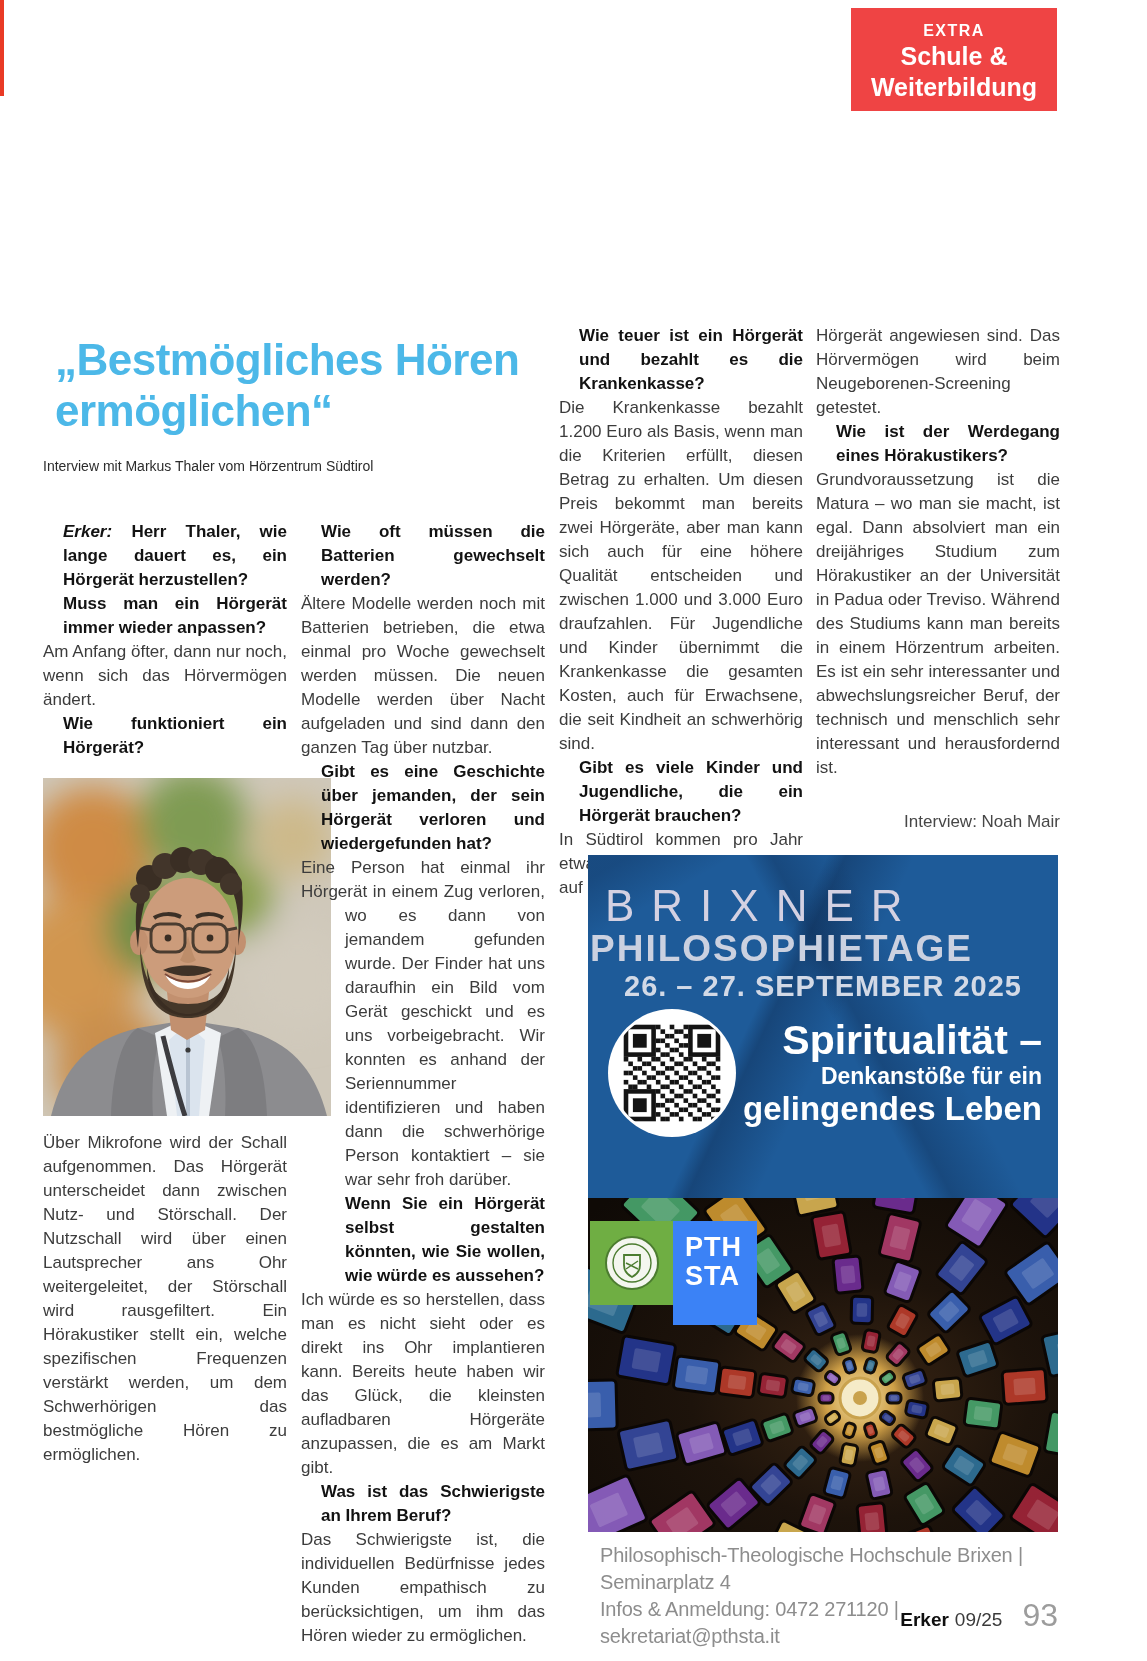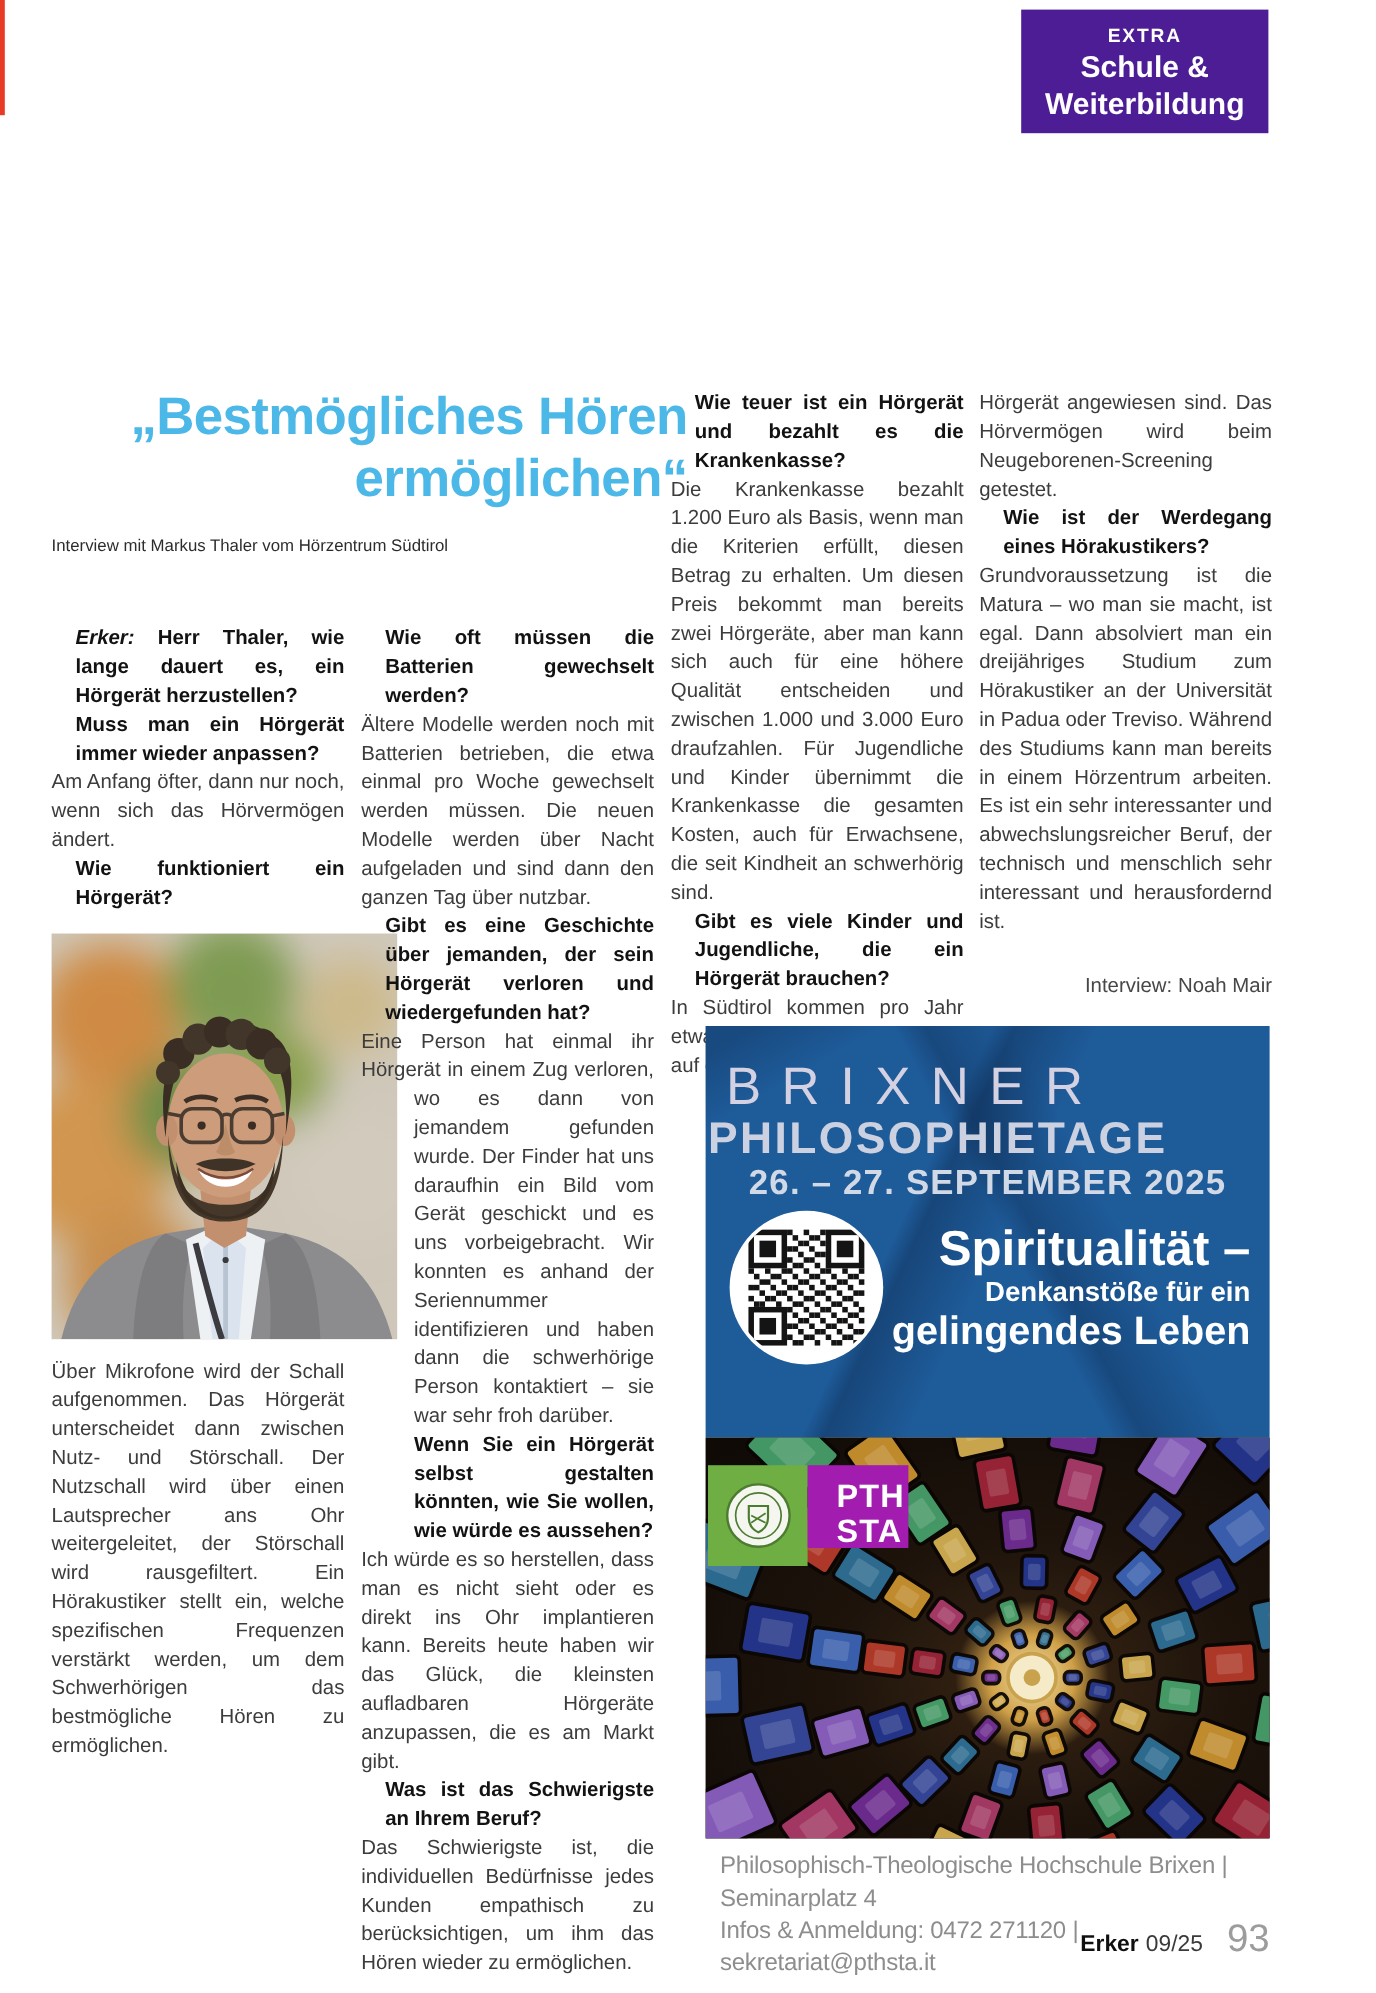--- a/index.html
+++ b/index.html
@@ -5,28 +5,28 @@
   html,body{margin:0;padding:0;background:#ffffff;}
   .page{
     position:relative; width:1147px; height:1661px; background:#ffffff;
     font-family:"Liberation Sans","DejaVu Sans",sans-serif; overflow:hidden;
   }
   .print-mark{position:absolute;left:0;top:0;width:4px;height:96px;background:#e93a25;}
 
   
   .badge{
     position:absolute;left:851px;top:8px;width:206px;height:103px;
-    background:#4c1d95;color:#ffffff;text-align:center;box-sizing:border-box;padding-top:13px;
+    background:#ef4444;color:#ffffff;text-align:center;box-sizing:border-box;padding-top:13px;
   }
   .badge .kicker{font-size:16px;font-weight:bold;letter-spacing:1.5px;line-height:20px;}
   .badge .line{font-size:25px;font-weight:bold;line-height:31px;}
 
   
   .title-block{position:absolute;left:43px;top:322px;width:530px;}
-  .title{color:#4cb8e8;font-size:44px;line-height:51px;font-weight:bold;letter-spacing:-0.5px;margin:0;text-align:right;}
+  .title{color:#4cb8e8;font-size:44px;line-height:51px;font-weight:bold;letter-spacing:-0.5px;margin:12px;}
   .subtitle{margin:22px 0 0 0;font-size:14px;font-weight:normal;color:#2c2c2c;}
 
   
   .col{position:absolute;width:244px;font-size:17px;line-height:24px;color:#3c3c3c;
        text-align:justify;hyphens:auto;-webkit-hyphens:auto;}
   .col p{margin:0;}
   .col .q{font-weight:bold;color:#121212;padding-left:20px;}
   .col1{left:43px;top:520px;}
   .col2{left:301px;top:520px;}
   .col3{left:559px;top:324px;}
@@ -55,22 +55,22 @@
   .ad-date{text-align:center;font-size:29px;line-height:34px;font-weight:bold;color:#d2d9e6;letter-spacing:1px;}
   .ad-row{display:flex;align-items:center;padding:6px 14px 0 20px;}
   .qr-circle{flex:none;width:128px;height:128px;border-radius:50%;background:#ffffff;overflow:hidden;}
   .ad-topic{flex:1;text-align:right;color:#ffffff;padding-right:2px;}
   .t1{font-size:26px;line-height:30px;font-weight:bold;}
   .t2{font-size:41px;line-height:44px;font-weight:bold;}
   .t3{font-size:23px;line-height:28px;font-weight:bold;}
   .t4{font-size:33px;line-height:38px;font-weight:bold;}
   .ad-image{position:relative;height:334px;background:#140e09;overflow:hidden;}
   .logo-green{position:absolute;left:2px;top:23px;width:83px;height:84px;background:#6fae43;display:flex;align-items:center;justify-content:center;}
-  .logo-orange{position:absolute;left:85px;top:23px;width:84px;height:69px;background:#a21caf;color:#fff;
-    font-weight:bold;font-size:27px;line-height:29px;box-sizing:border-box;padding:12px 0 0 24px;letter-spacing:1px;}
+  .logo-orange{position:absolute;left:85px;top:23px;width:84px;height:104px;background:#3b82f6;color:#fff;
+    font-weight:bold;font-size:27px;line-height:29px;box-sizing:border-box;padding:12px 0 0 12px;letter-spacing:1px;}
   .ad-caption{padding:10px 0 0 12px;color:#8d8d8d;font-size:20px;line-height:27px;letter-spacing:-0.2px;}
 
   
   .page-footer{position:absolute;left:816px;top:1597px;width:242px;text-align:right;white-space:nowrap;}
   .page-footer .mag{font-size:19px;font-weight:bold;color:#0f0f0f;}
   .page-footer .issue{font-size:19px;color:#3a3a3a;margin-left:6px;}
   .page-footer .num{font-size:32px;color:#9c9c9c;margin-left:20px;}
 </style>
 </head>
 <body>

